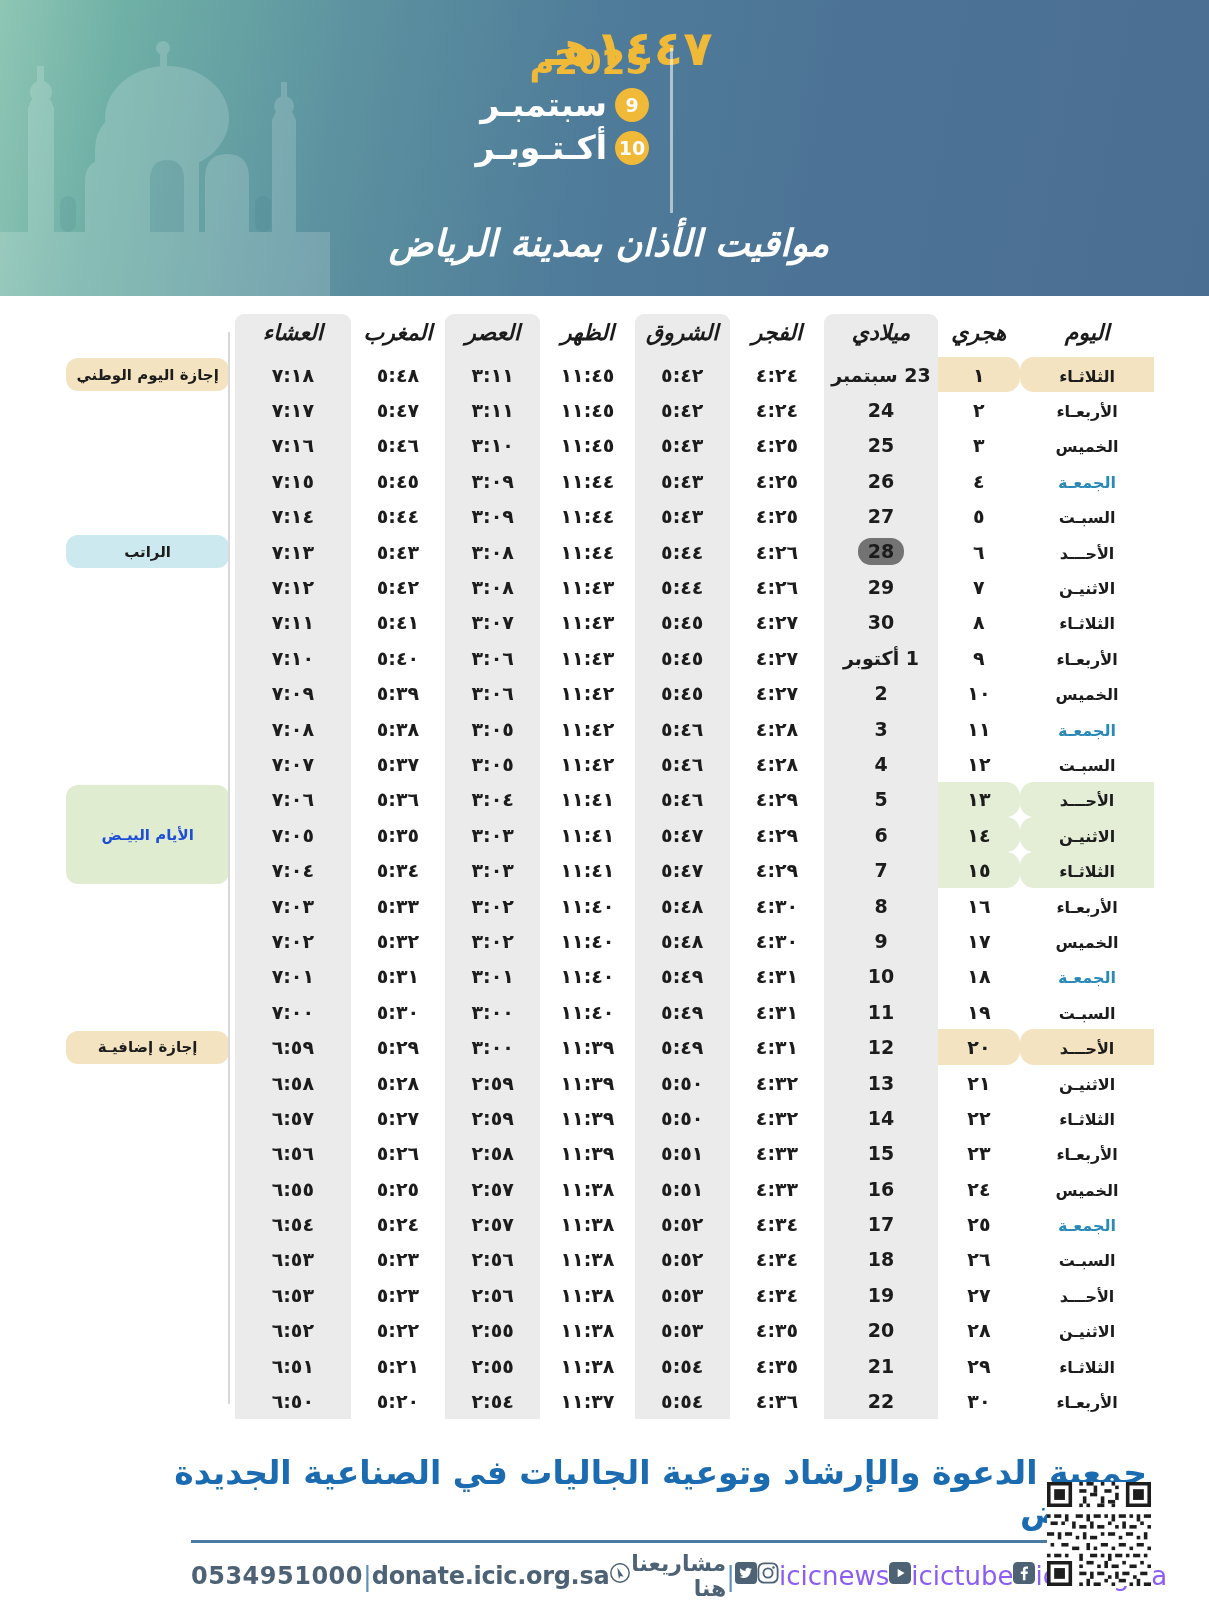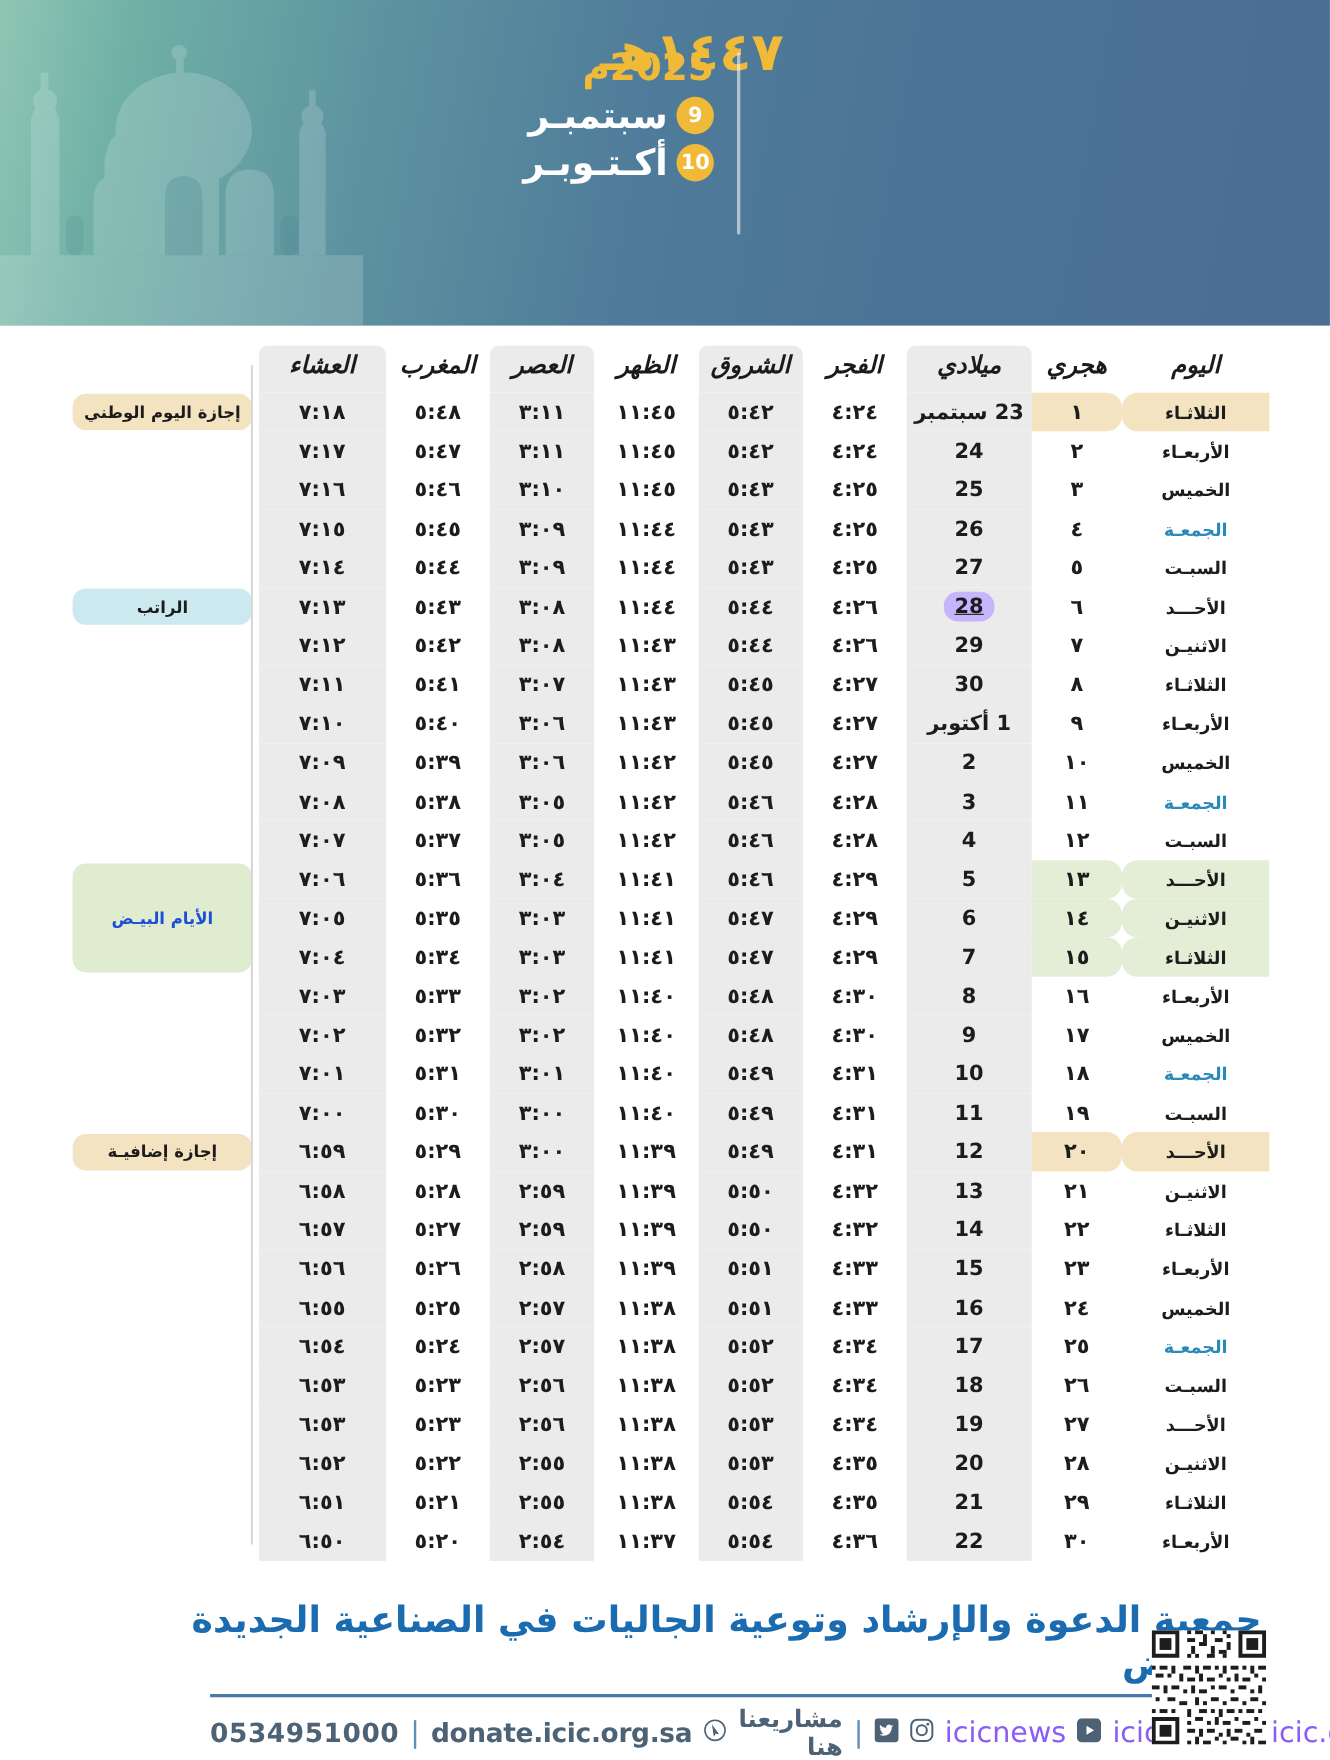--- a/index.html
+++ b/index.html
@@ -169,21 +169,21 @@
 
   .day-name { font-size: 16px; }
   .day-fri { color: #2a89b8; }
 
   .pill {
     display: inline-block;
     padding: 4px 10px;
     border-radius: 13px;
     line-height: 1;
   }
-  .pill-blue { background: #c4b5fd; text-decoration: underline; }
+  .pill-blue { background: #737373; }
 
   
   .hl-green { background: #e4eed6; }
   .hl-tan   { background: #f3e3c1; }
   .hl-round-r { border-radius: 0 14px 14px 0; }
   .hl-round-l { border-radius: 14px 0 0 14px; }
 
   
   .notes-layer { position: absolute; left: 60px; top: 0; width: 160px; }
   .note-tan   { background: #f3e3c1; }
@@ -221,21 +221,20 @@
   .footer-rule {
     height: 3px;
     background: #4a7ba6;
     margin: 9px 0 8px 0;
     width: 960px;
   }
   .footer-contact {
     direction: ltr;
     display: flex;
     align-items: center;
-    gap: 10px;
     color: #4d6375;
     font-size: 24px;
     font-weight: bold;
     font-family: "DejaVu Sans", sans-serif;
     width: 960px;
   }
   .fc-phone { letter-spacing: .5px; }
   .fc-bar { color: #5d8fb8; font-weight: normal; font-size: 26px; }
   .fc-url { letter-spacing: -.3px; }
   .fc-ar { direction: rtl; font-size: 22px; }
@@ -293,20 +292,21 @@
       <div class="greg-month-row">
         <span class="greg-badge">9</span>
         <span class="greg-month">سبتمبـر</span>
       </div>
       <div class="greg-month-row">
         <span class="greg-badge">10</span>
         <span class="greg-month">أكـتـوبـر</span>
       </div>
     </div>
 
+    <div class="subtitle">مواقيت الأذان بمدينة الرياض</div>
 
   </div>
 
   <div class="table-area">
     <div class="notes-layer"></div>
     <div class="v-sep"></div>
 
     <table class="prayer">
       <colgroup>
           <col class="plain" style="width: 130px;">

